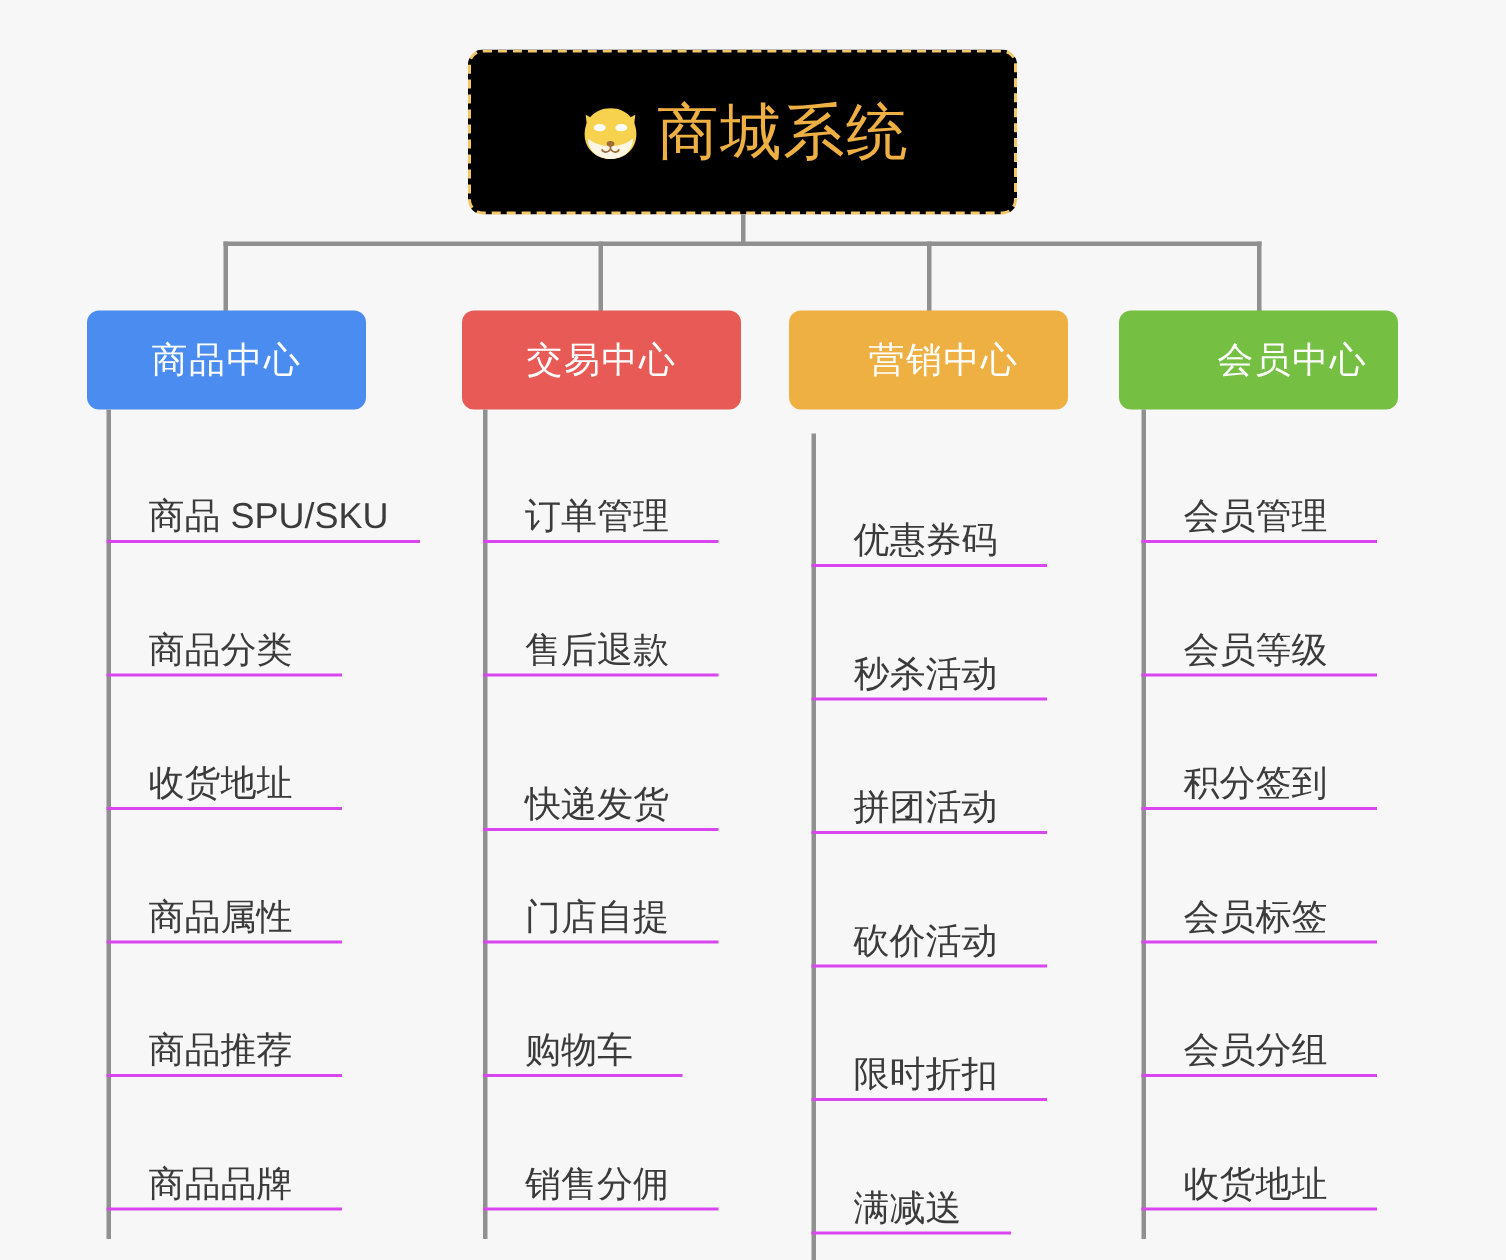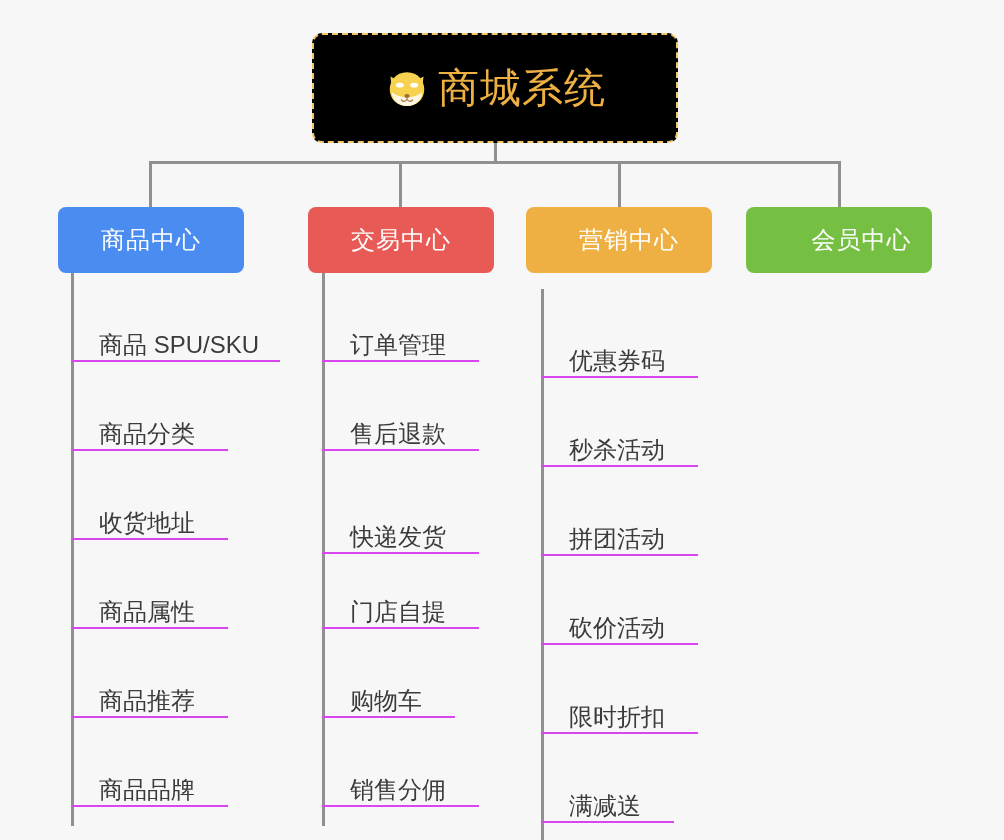--- a/index.html
+++ b/index.html
@@ -186,14 +186,35 @@
       <span class="leaf-label">限时折扣</span>
     </div>
     <div class="leaf-item" style="top:445px;width:133px;text-align:right;">
       <span class="leaf-label">满减送</span>
     </div>
   </div>
 
   <div class="cat-box" style="left:746px;top:207px;width:186px;background:#75c043;padding-left:45px;">
     <span>会员中心</span>
   </div>
+  <div class="leaf-col" style="left:761px;top:273px;width:210px;height:560px;">
+    <div class="leaf-spine" style="height:553px;"></div>
+    <div class="leaf-item" style="top:0px;width:157px;">
+      <span class="leaf-label">会员管理</span>
+    </div>
+    <div class="leaf-item" style="top:89px;width:157px;">
+      <span class="leaf-label">会员等级</span>
+    </div>
+    <div class="leaf-item" style="top:178px;width:157px;">
+      <span class="leaf-label">积分签到</span>
+    </div>
+    <div class="leaf-item" style="top:267px;width:157px;">
+      <span class="leaf-label">会员标签</span>
+    </div>
+    <div class="leaf-item" style="top:356px;width:157px;">
+      <span class="leaf-label">会员分组</span>
+    </div>
+    <div class="leaf-item" style="top:445px;width:157px;">
+      <span class="leaf-label">收货地址</span>
+    </div>
+  </div>
 
 </div>
 
 </body></html>

